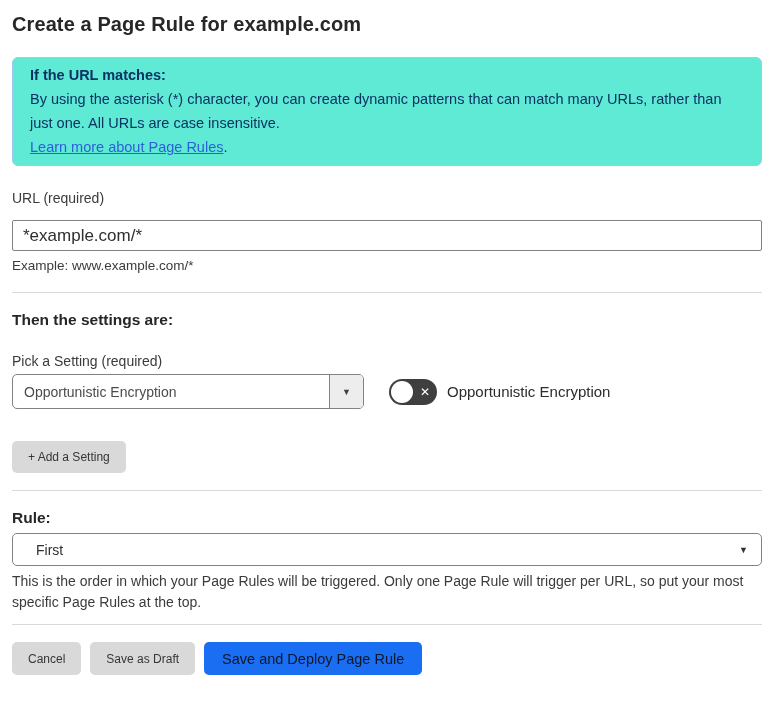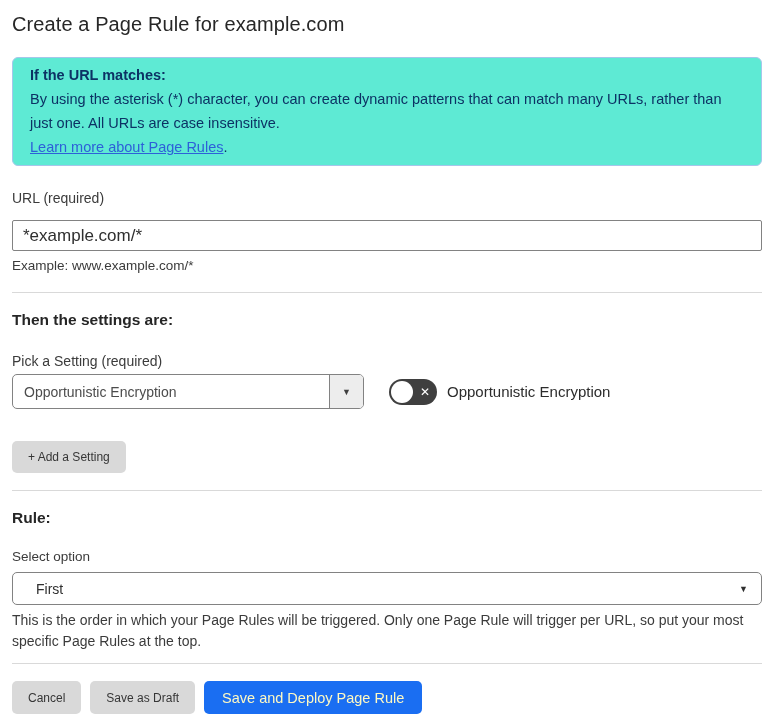--- a/index.html
+++ b/index.html
@@ -6,21 +6,21 @@
   html, body { background: #ffffff; }
   body {
     width: 775px; height: 717px;
     font-family: "Liberation Sans", sans-serif;
     color: #2e2e2e;
     overflow: hidden;
   }
   .container { padding: 12px 13px 14px 12px; }
 
   h1.page-title {
-    font-size: 20px; line-height: 24px; font-weight: 400; color: #272727;
+    font-size: 20px; line-height: 24px; font-weight: 700; color: #272727;
     letter-spacing: 0.1px;
   }
 
   .info-box {
     margin-top: 21px;
     background: #5eead4;
     border: 1px solid #a6c6ea;
     border-radius: 6px;
     padding: 5px 17px 6px 17px;
     font-size: 14.5px; line-height: 24px;
@@ -150,21 +150,21 @@
     max-width: 745px;
   }
   hr.divider-bottom { margin-top: 11px; }
 
   .actions-row {
     margin-top: 17px;
     display: flex; align-items: center; gap: 9px;
   }
   .actions-row .btn-gray { height: 33px; }
   .btn-primary {
-    background: #1a6ef2; color: #fef9c3;
+    background: #1a6ef2; color: #0f172a;
     height: 33px; padding: 0 18px;
     font-size: 14.5px;
   }
 </style>
 </head>
 <body>
 
 <div class="container">
 
   <h1 class="page-title">Create a Page Rule for example.com</h1>
@@ -200,21 +200,20 @@
     </div>
     <span class="toggle-text">Opportunistic Encryption</span>
   </div>
 
   <button class="btn-gray add-setting-btn">+ Add a Setting</button>
 
   <hr class="divider">
 
   <h2 class="section-heading">Rule:</h2>
 
-  <label class="field-label" style="margin-top:21px; font-size:13.5px;">Select option</label>
 
   <div class="select-box">
     <span>First</span>
     <span class="select-arrow-icon">▼</span>
   </div>
 
   <p class="order-helper">This is the order in which your Page Rules will be triggered. Only one Page Rule will trigger per URL, so put your most specific Page Rules at the top.</p>
 
   <hr class="divider divider-bottom">
 

